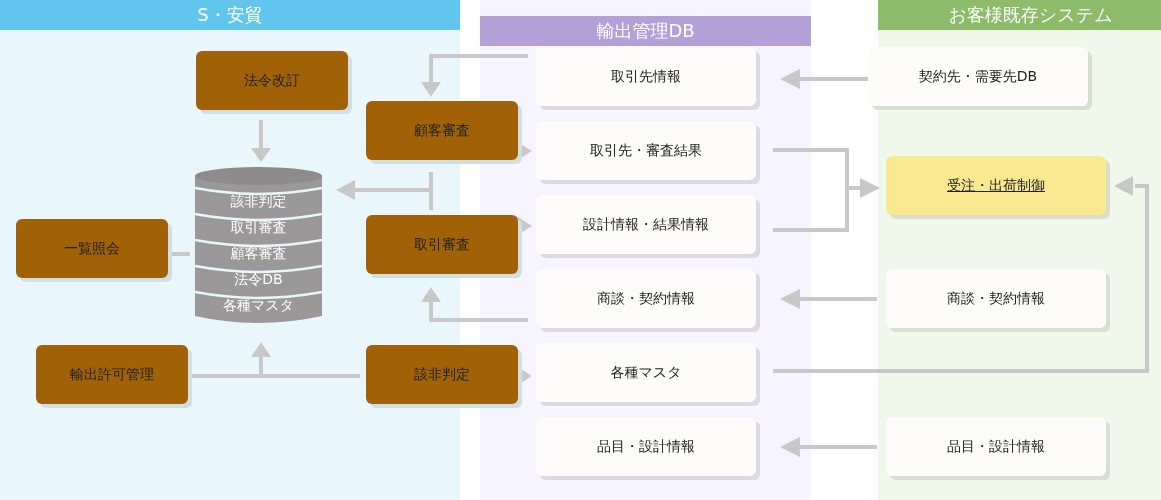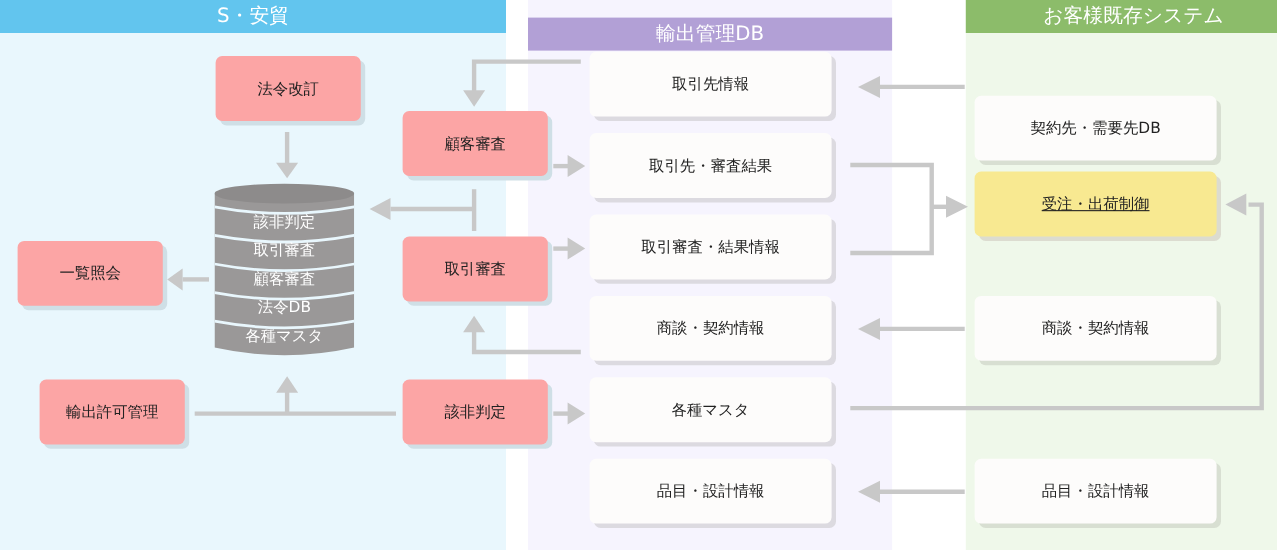--- a/index.html
+++ b/index.html
@@ -10,21 +10,21 @@
               font-size: 18px; line-height: 30px; text-align: center; }
   #col-sec { left: 0; width: 460px; background: #e9f7fd; }
   #col-sec .col-head { background: #62c5ee; }
   #col-db { left: 480px; width: 331px; background: #f6f4fe; }
   #col-db .col-head { background: #b2a0d6; margin-top: 16px; }
   #col-cust { left: 878px; width: 305px; background: #eff8ea; }
   #col-cust .col-head { background: #8cbc6a; }
 
   .box { position: absolute; height: 59px; border-radius: 6px; display: flex; align-items: center;
          justify-content: center; font-size: 14px; color: #222; box-sizing: border-box; }
-  .box.blue { background: #fca5a5; box-shadow: 4px 4px 0 #cfdfe6; width: 132px; }
+  .box.blue { background: #a16207; box-shadow: 4px 4px 0 #cfdfe6; width: 152px; }
   .box.white { background: #fdfcfb; box-shadow: 4px 4px 0 #dcdae0; width: 220px; }
   .box.white.green-sh { box-shadow: 4px 4px 0 #d8dfd2; }
   .box.yellow { background: #f8e991; box-shadow: 4px 4px 0 #dcdcd0; width: 220px; }
 
   svg#wires { position: absolute; left: 0; top: 0; width: 1161px; height: 500px; }
 
   .db { position: absolute; left: 195px; top: 166px; width: 127px; height: 162px; }
   .db-label { position: absolute; left: 0; width: 127px; text-align: center; color: #ffffff; font-size: 14px; }
 </style>
 </head>
@@ -109,21 +109,21 @@
   </svg>
   <div class="db-label" style="top:27px;">該非判定</div>
   <div class="db-label" style="top:53px;">取引審査</div>
   <div class="db-label" style="top:79px;">顧客審査</div>
   <div class="db-label" style="top:105px;">法令DB</div>
   <div class="db-label" style="top:131px;">各種マスタ</div>
 </div>
 
 <div class="box white" style="left:536px; top:47px;">取引先情報</div>
 <div class="box white" style="left:536px; top:121px;">取引先・審査結果</div>
-<div class="box white" style="left:536px; top:195px;">取引審査・結果情報</div>
+<div class="box white" style="left:536px; top:195px;">設計情報・結果情報</div>
 <div class="box white" style="left:536px; top:269px;">商談・契約情報</div>
 <div class="box white" style="left:536px; top:343px;">各種マスタ</div>
 <div class="box white" style="left:536px; top:417px;">品目・設計情報</div>
 
-<div class="box white green-sh" style="left:886px; top:47px;margin-top:40px;">契約先・需要先DB</div>
+<div class="box white green-sh" style="left:868px; top:47px;">契約先・需要先DB</div>
 <div class="box yellow" style="left:886px; top:156px;text-decoration:underline;">受注・出荷制御</div>
 <div class="box white green-sh" style="left:886px; top:269px;">商談・契約情報</div>
 <div class="box white green-sh" style="left:886px; top:417px;">品目・設計情報</div>
 
 </body></html>

